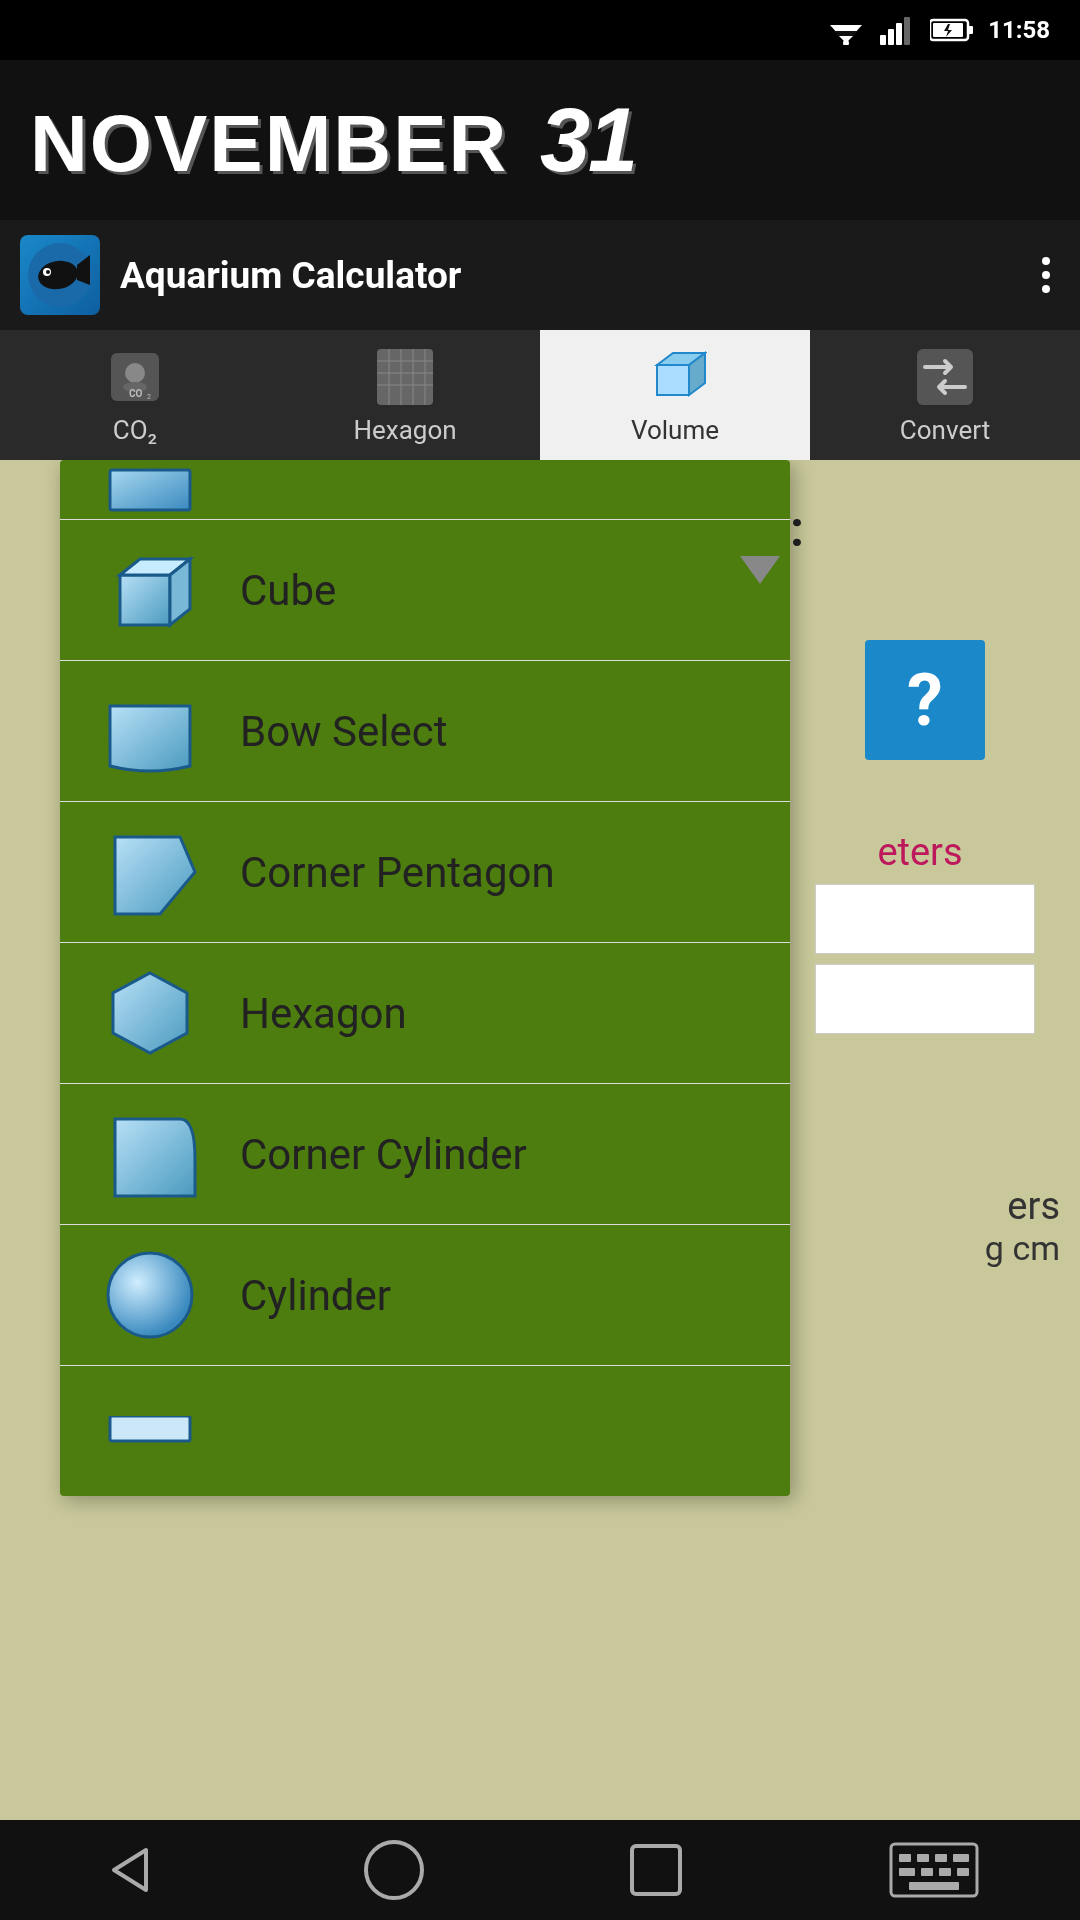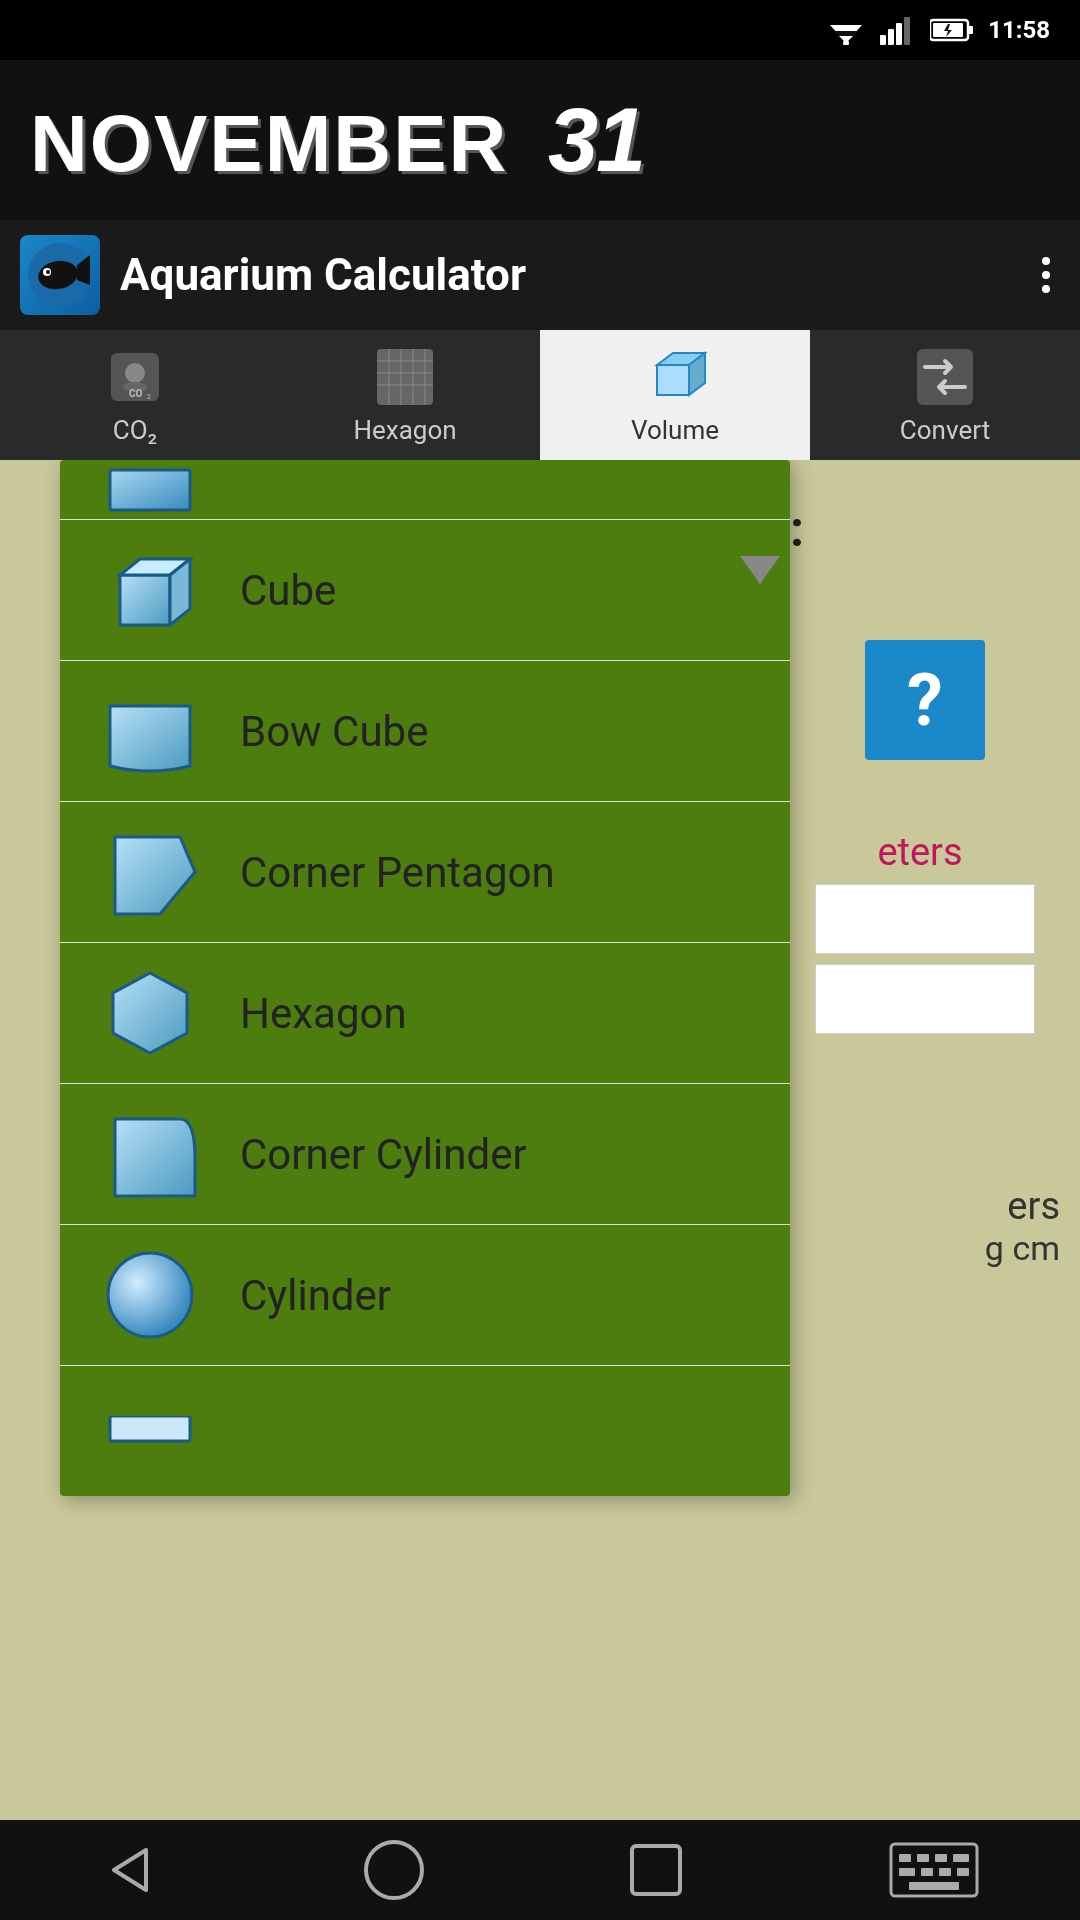--- a/index.html
+++ b/index.html
@@ -68,21 +68,21 @@
       background: linear-gradient(135deg, #1a88c9 0%, #0d5fa0 100%);
       display: flex;
       align-items: center;
       justify-content: center;
       flex-shrink: 0;
     }
 
     .app-title-text {
       flex: 1;
       color: #fff;
-      font-size: 44px;
+      font-size: 37px;
       font-weight: bold;
     }
 
     .overflow-menu {
       color: #fff;
       font-size: 50px;
       font-weight: bold;
       letter-spacing: 2px;
       display: flex;
       flex-direction: column;
@@ -316,21 +316,21 @@
 
       <polygon points="18,7 14,14 18,14 16,20 22,13 18,13 20,7" fill="#111"></polygon>
     </svg>
     <span class="status-time">11:58</span>
   </div>
 </div>
 
 <div class="brand-bar">
   <div class="brand-logo">
     <span style="font-weight:900; letter-spacing:2px; font-style:normal; font-family:Arial Black, Arial, sans-serif; font-size:80px; color:#fff; text-shadow: 3px 3px 0 #555;">NOVEMBER</span>
-    <span style="font-weight:900; font-family:Arial Black, Arial, sans-serif; font-size:90px; color:#fff; margin-left:24px; text-shadow: 3px 3px 0 #555;">31</span>
+    <span style="font-weight:900; font-family:Arial Black, Arial, sans-serif; font-size:90px; color:#fff; margin-left:16px; text-shadow: 3px 3px 0 #555;">31</span>
   </div>
 </div>
 
 <div class="app-title-bar">
   <div class="app-icon">
 
     <svg width="70" height="70" viewBox="0 0 70 70">
       <circle cx="35" cy="35" r="32" fill="#1a6aaa"></circle>
 
       <ellipse cx="33" cy="35" rx="20" ry="14" fill="#111" transform="rotate(-10,33,35)"></ellipse>
@@ -470,21 +470,21 @@
           <defs>
             <linearGradient id="bowGrad" x1="0%" y1="0%" x2="100%" y2="100%">
               <stop offset="0%" style="stop-color:#b8e0f7;stop-opacity:1"></stop>
               <stop offset="100%" style="stop-color:#4a9abf;stop-opacity:1"></stop>
             </linearGradient>
           </defs>
 
           <path d="M10,25 L90,25 L90,85 Q50,95 10,85 Z" fill="url(#bowGrad)" stroke="#1a5a8a" stroke-width="3"></path>
         </svg>
       </div>
-      <span class="shape-label">Bow Cube</span>
+      <span class="shape-label">Bow Select</span>
     </div>
 
     <div class="dropdown-item">
       <div class="shape-icon-container">
         <svg width="100" height="100" viewBox="0 0 100 100">
           <defs>
             <linearGradient id="pentGrad" x1="0%" y1="0%" x2="100%" y2="100%">
               <stop offset="0%" style="stop-color:#b8e0f7;stop-opacity:1"></stop>
               <stop offset="100%" style="stop-color:#4a9abf;stop-opacity:1"></stop>
             </linearGradient>

